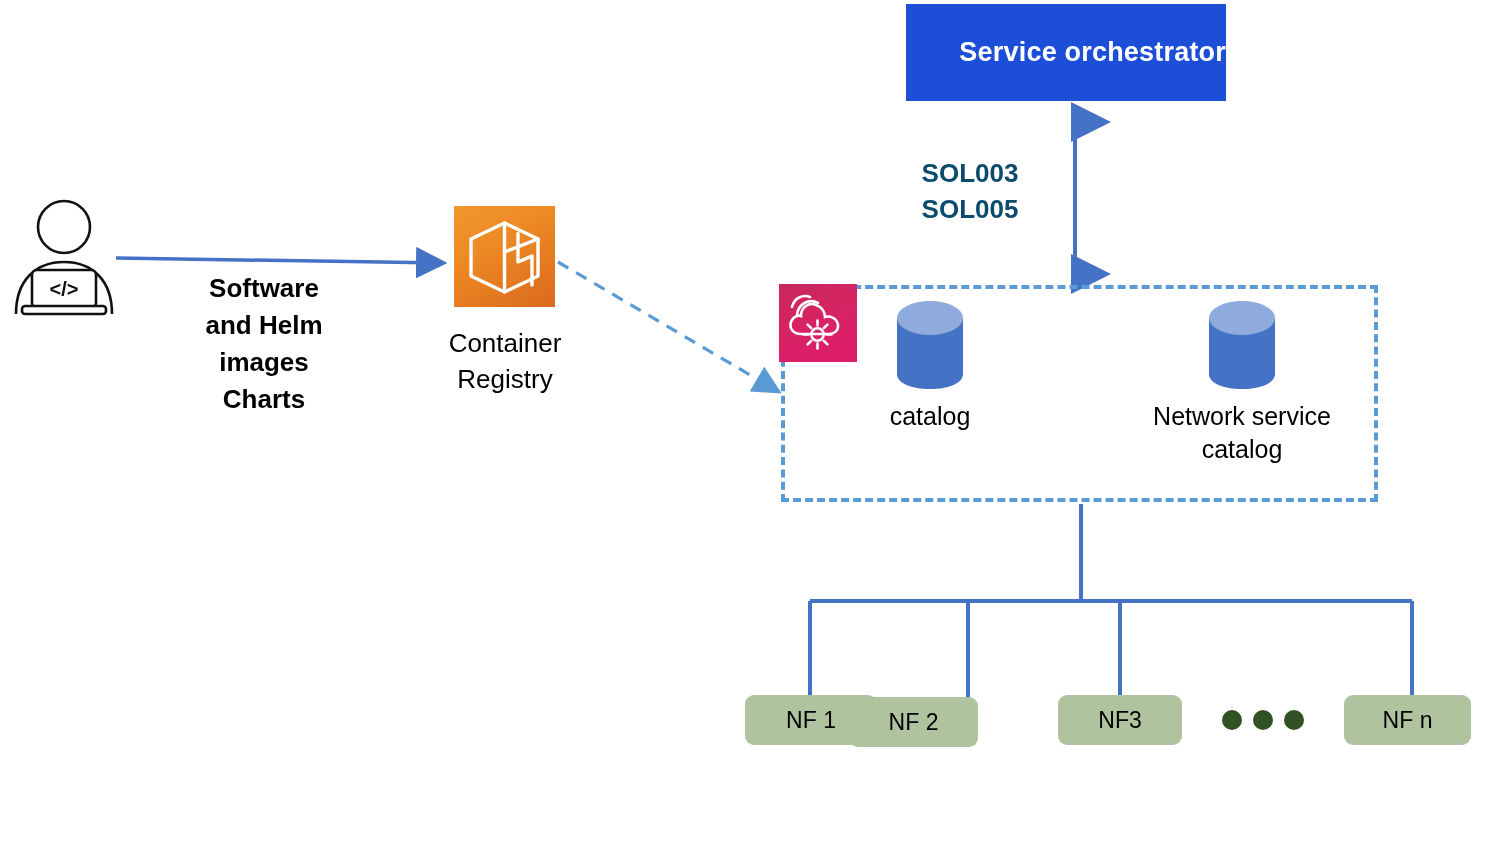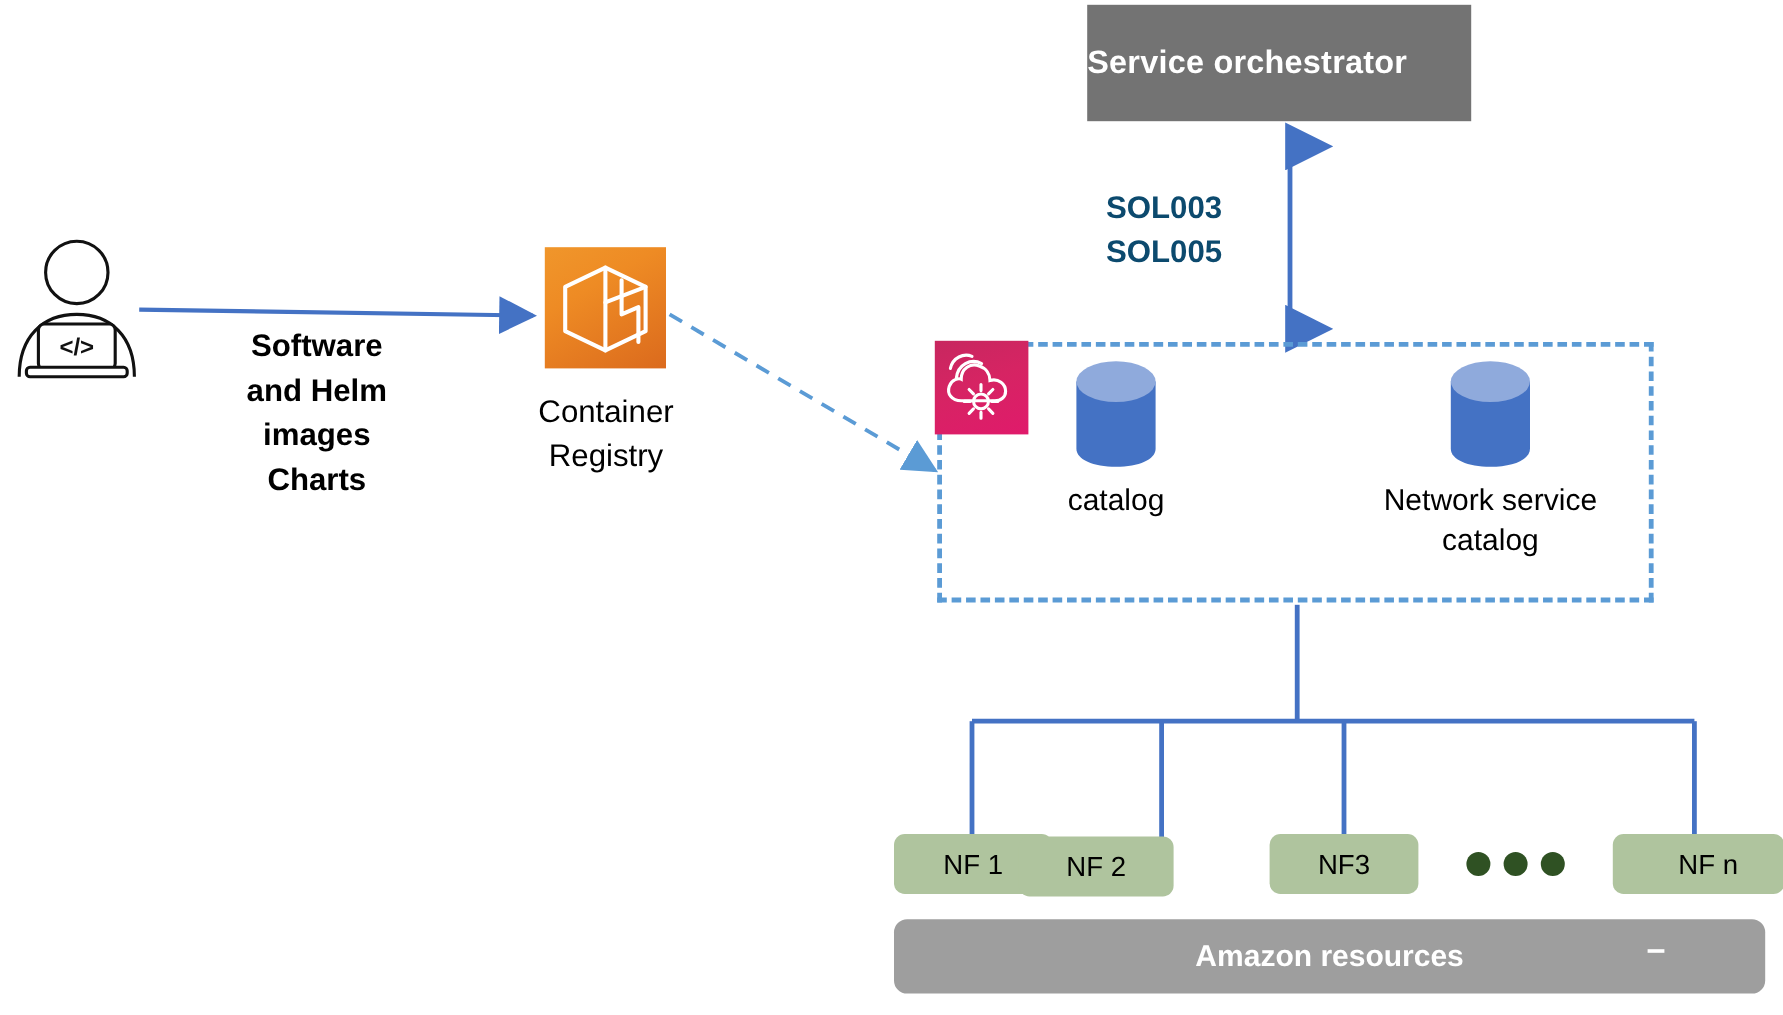--- a/index.html
+++ b/index.html
@@ -12,22 +12,22 @@
     width:1486px;
     height:846px;
     background:#ffffff;
     overflow:hidden;
   }
   .abs{position:absolute;}
 
   
   #service-orchestrator{
     left:906px; top:4px; width:320px; height:97px;
-    background:#737373;
-    display:flex; align-items:center; justify-content:flex-start;
+    background:#1d4ed8;
+    display:flex; align-items:center; justify-content:flex-end;
   }
   #service-orchestrator .label{
     color:#ffffff;
     font-size:27px;
     font-weight:600;
     letter-spacing:.2px;
   }
 
   
   #sol-labels{
@@ -66,21 +66,21 @@
   .nf-box{
     height:50px;
     background:#AFC49E;
     border-radius:9px;
     display:flex; align-items:center; justify-content:center;
     color:#000; font-size:23px;
   }
   #nf1{ left:745px; top:695px; width:132px; }
   #nf2{ left:849px; top:697px; width:129px; }
   #nf3{ left:1058px; top:695px; width:124px; }
-  #nfn{ left:1344px; top:695px; width:127px;padding-left:16px; }
+  #nfn{ left:1344px; top:695px; width:127px; }
 
   
   #nf-ellipsis{
     left:1222px; top:710px; width:82px; height:20px;
     display:flex; align-items:center; justify-content:space-between;
   }
   #nf-ellipsis i{
     display:block; width:20px; height:20px; border-radius:50%;
     background:#2F5123;
   }
@@ -257,18 +257,15 @@
   <div id="nfn" class="abs nf-box">
     <span>NF n</span>
   </div>
 
   <div id="nf-ellipsis" class="abs">
     <i></i>
     <i></i>
     <i></i>
   </div>
 
-  <div id="amazon-resources" class="abs">
-    <span class="label">Amazon resources</span>
-  </div>
   <div id="gray-artifact" class="abs"></div>
 
 </div>
 
 </body></html>

